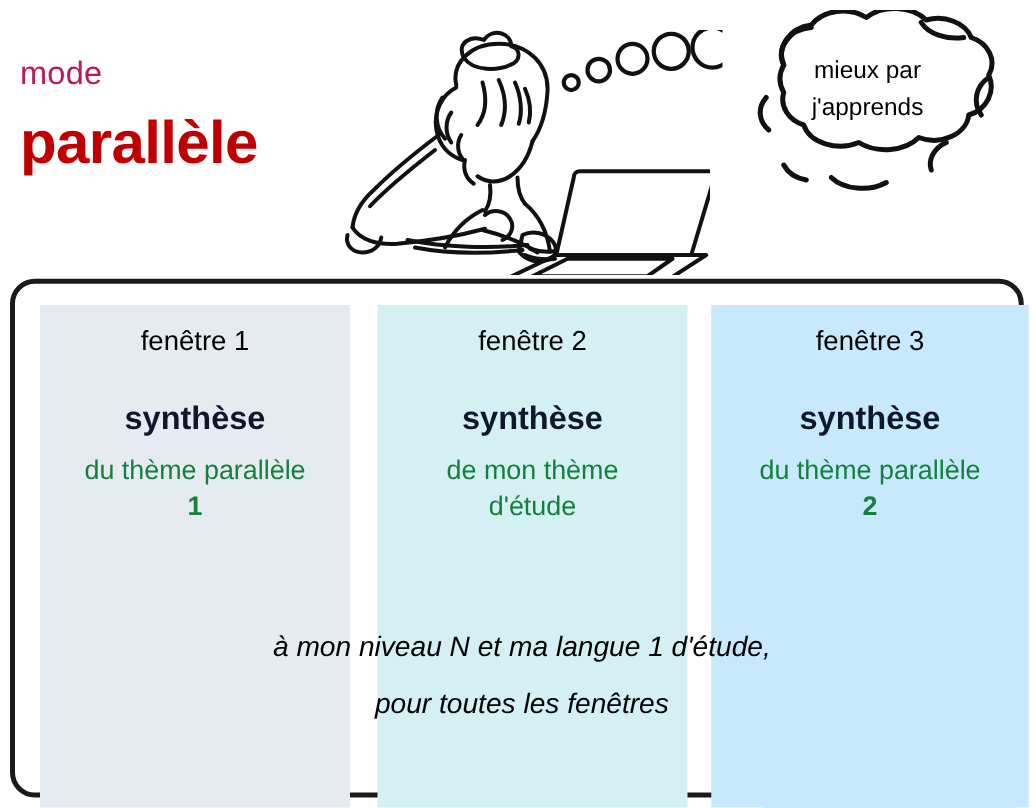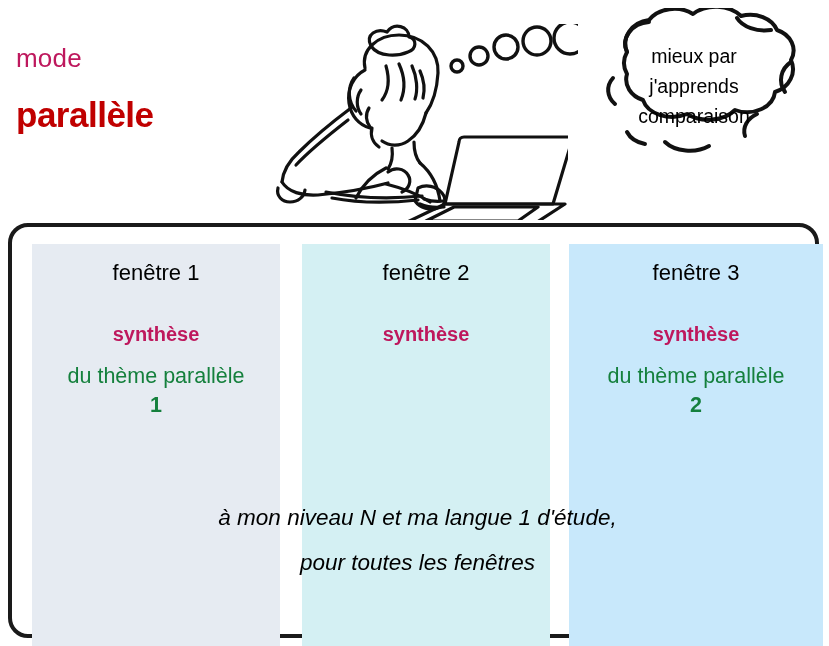--- a/index.html
+++ b/index.html
@@ -31,21 +31,21 @@
     font-size: 26px;
     line-height: 30px;
     color: #be185d;
     letter-spacing: 0.2px;
   }
 
   #mode-title {
     position: absolute;
     left: 16px;
     top: 87px;
-    font-size: 35px;
+    font-size: 48px;
     line-height: 56px;
     font-weight: bold;
     color: #C00000;
     letter-spacing: -0.5px;
   }
 
   
   #illustration {
     position: absolute;
     left: 268px;
@@ -120,24 +120,24 @@
   #col-3 { left: 537px; width: 254px; background: #C8E8FB; }
 
   .col-title {
     text-align: center;
     font-size: 22px;
     line-height: 26px;
     color: #000000;
   }
   .col-synth {
     text-align: center;
-    font-size: 20px;
+    font-size: 26px;
     line-height: 27px;
     font-weight: bold;
-    color: #be185d;
+    color: #0f172a;
     margin-top: 35px;
   }
   .col-sub {
     text-align: center;
     font-size: 21.5px;
     line-height: 29px;
     color: #15803d;
     margin-top: 14px;
     padding: 0 4px;
   }
@@ -250,41 +250,44 @@
         <path d="M232 54 a24 22 0 0 0 -6 30"></path>
         <path d="M198 106 a26 20 0 0 0 -12 22"></path>
         <path d="M106 134 a30 20 0 0 0 44 4"></path>
         <path d="M68 124 a26 20 0 0 0 18 12"></path>
         <path d="M54 70 a24 20 0 0 0 2 26"></path>
       </g>
     </svg>
     <div id="bubble-text">
       <span class="bl">mieux par</span>
       <span class="bl">j'apprends</span>
-      <span class="bl">comparaison</span>
     </div>
   </div>
 </div>
 
 <div id="windows-panel">
 
   <div id="columns">
 
     <div id="col-1" class="window-col">
       <div class="col-title">fenêtre 1</div>
       <div class="col-synth">synthèse</div>
       <div class="col-sub">
         <span>du thème parallèle</span>
         <span class="num">1</span>
       </div>
     </div>
 
     <div id="col-2" class="window-col">
       <div class="col-title">fenêtre 2</div>
       <div class="col-synth">synthèse</div>
+      <div class="col-sub">
+        <span>de mon thème</span>
+        <span class="num" style="font-weight:normal">d'étude</span>
+      </div>
     </div>
 
     <div id="col-3" class="window-col">
       <div class="col-title">fenêtre 3</div>
       <div class="col-synth">synthèse</div>
       <div class="col-sub">
         <span>du thème parallèle</span>
         <span class="num">2</span>
       </div>
     </div>

